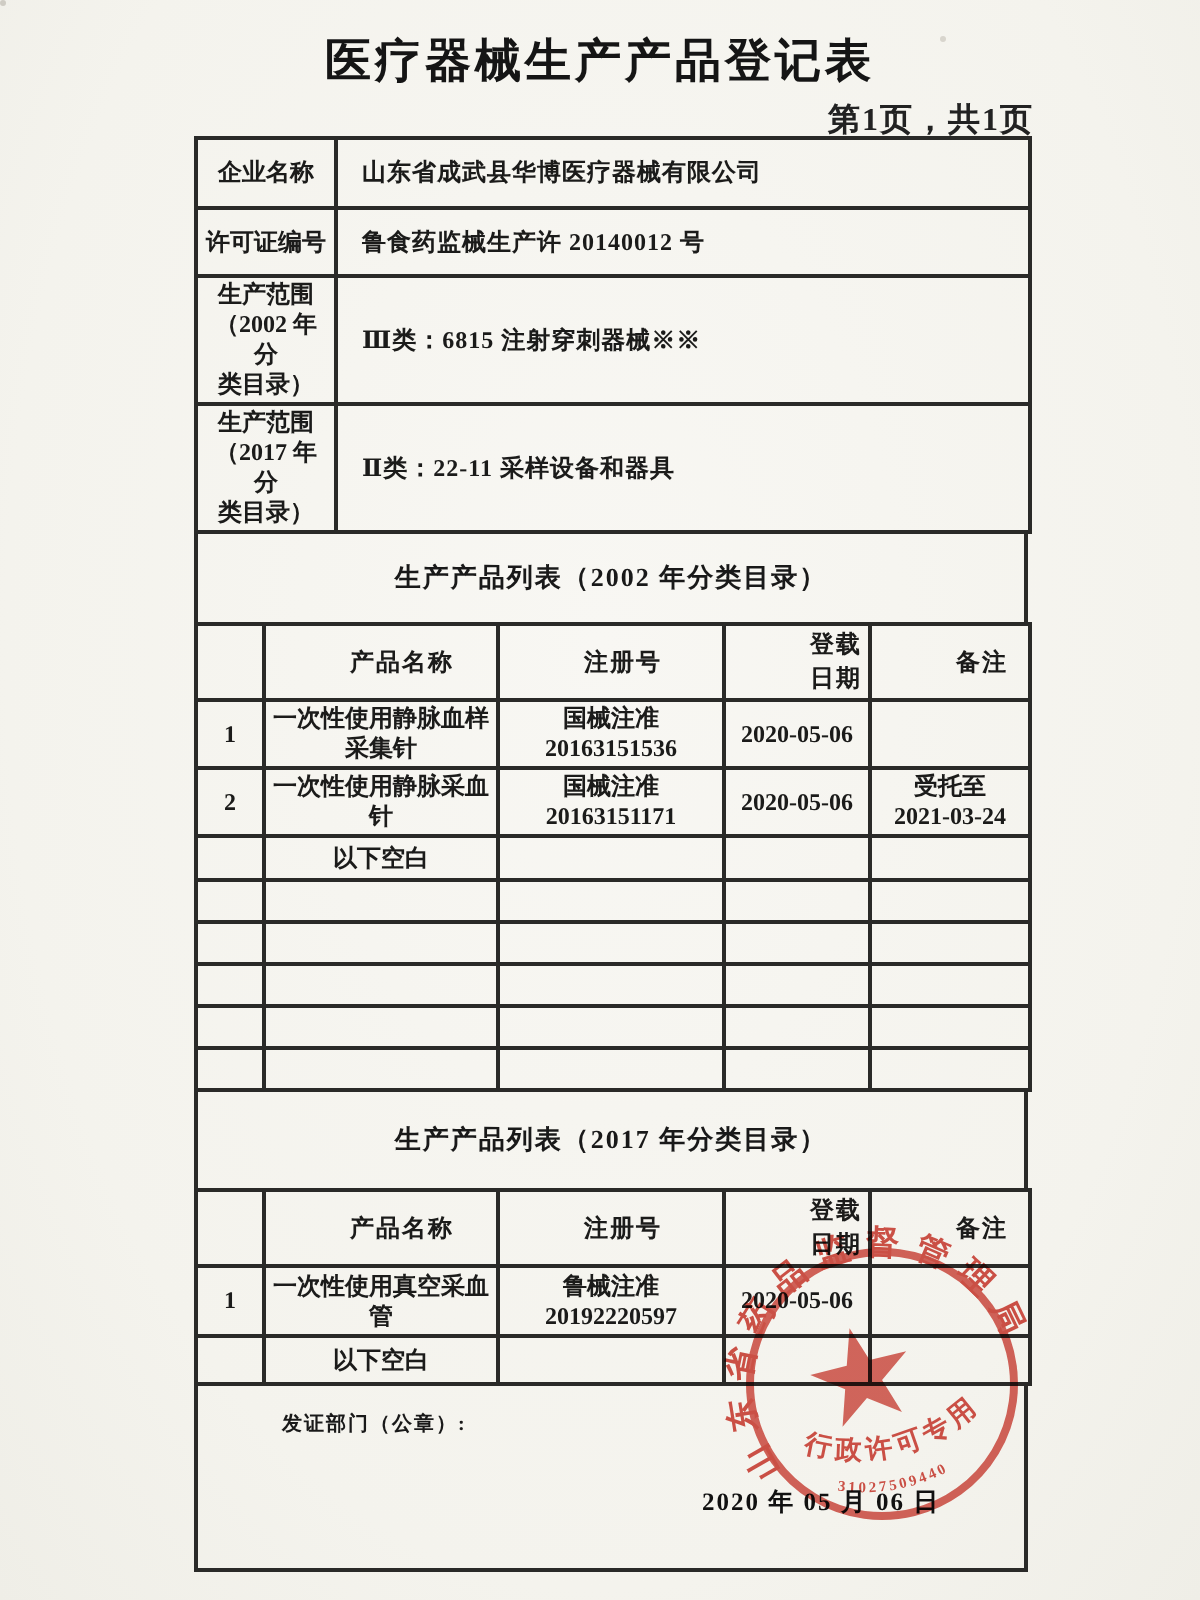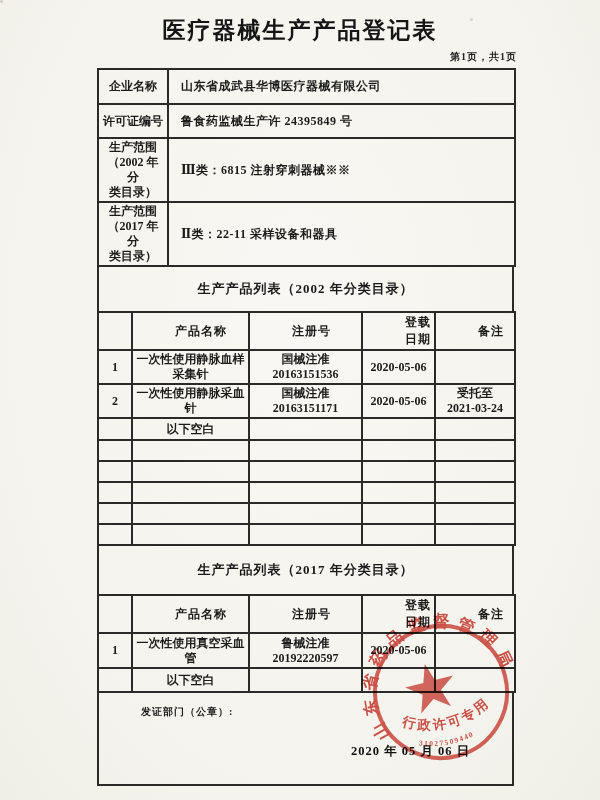--- a/index.html
+++ b/index.html
@@ -10,21 +10,21 @@
     font-family:"Liberation Serif","DejaVu Serif",serif;
     color:#191919;font-weight:700;
   }
   .speck{position:absolute;width:3px;height:3px;background:#cfccc4;border-radius:50%;
     box-shadow: 140px -6px 0 #d6d3cb, 470px 18px 0 #d8d5cd, -4px 700px 0 #d8d5cd;}
   .doc-title{
     position:absolute;top:15px;left:0;width:600px;text-align:center;
     font-size:23px;letter-spacing:2px;font-weight:700;margin:0;color:#151515;
   }
   .page-indicator{
-    position:absolute;top:50px;right:83px;font-size:10px;letter-spacing:1px;color:#222;
+    position:absolute;top:50px;right:83px;font-size:16px;letter-spacing:1px;color:#222;
   }
   .form{
     position:absolute;left:97px;top:68px;width:417px;
   }
   table{border-collapse:collapse;width:100%;table-layout:fixed;}
   td,th{border:2px solid #2a2a28;font-size:12px;font-weight:700;color:#1b1b1a;
     padding:1px 3px;vertical-align:middle;overflow:hidden;}
   .info-table td.lbl{text-align:center;white-space:pre-line;line-height:1.25;}
   .info-table td.val{text-align:left;padding-left:12px;letter-spacing:.5px;}
   .info-table tr.h35{height:35px;}
@@ -74,21 +74,21 @@
         <col style="width:70px">
         <col style="width:347px">
       </colgroup>
     <tbody>
         <tr class="h35">
       <td class="lbl">企业名称</td>
       <td class="val">山东省成武县华博医疗器械有限公司</td>
     </tr>
     <tr class="h34">
       <td class="lbl">许可证编号</td>
-      <td class="val">鲁食药监械生产许 24395849 号</td>
+      <td class="val">鲁食药监械生产许 20140012 号</td>
     </tr>
     <tr class="h45">
       <td class="lbl">生产范围
 （2002 年分
 类目录）</td>
       <td class="val">Ⅲ类：6815 注射穿刺器械※※</td>
     </tr>
     <tr class="h46">
       <td class="lbl">生产范围
 （2017 年分

